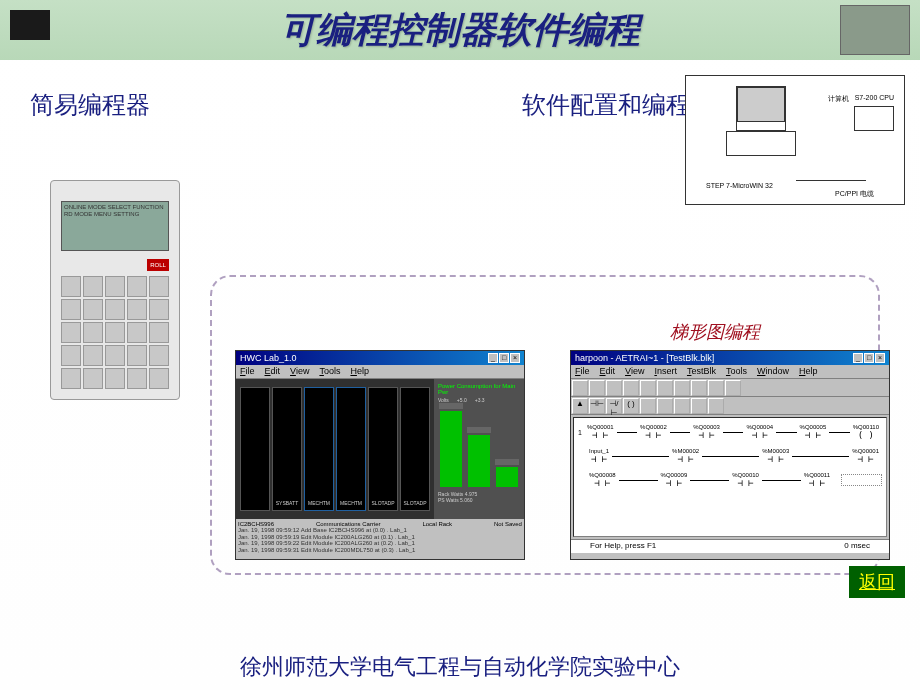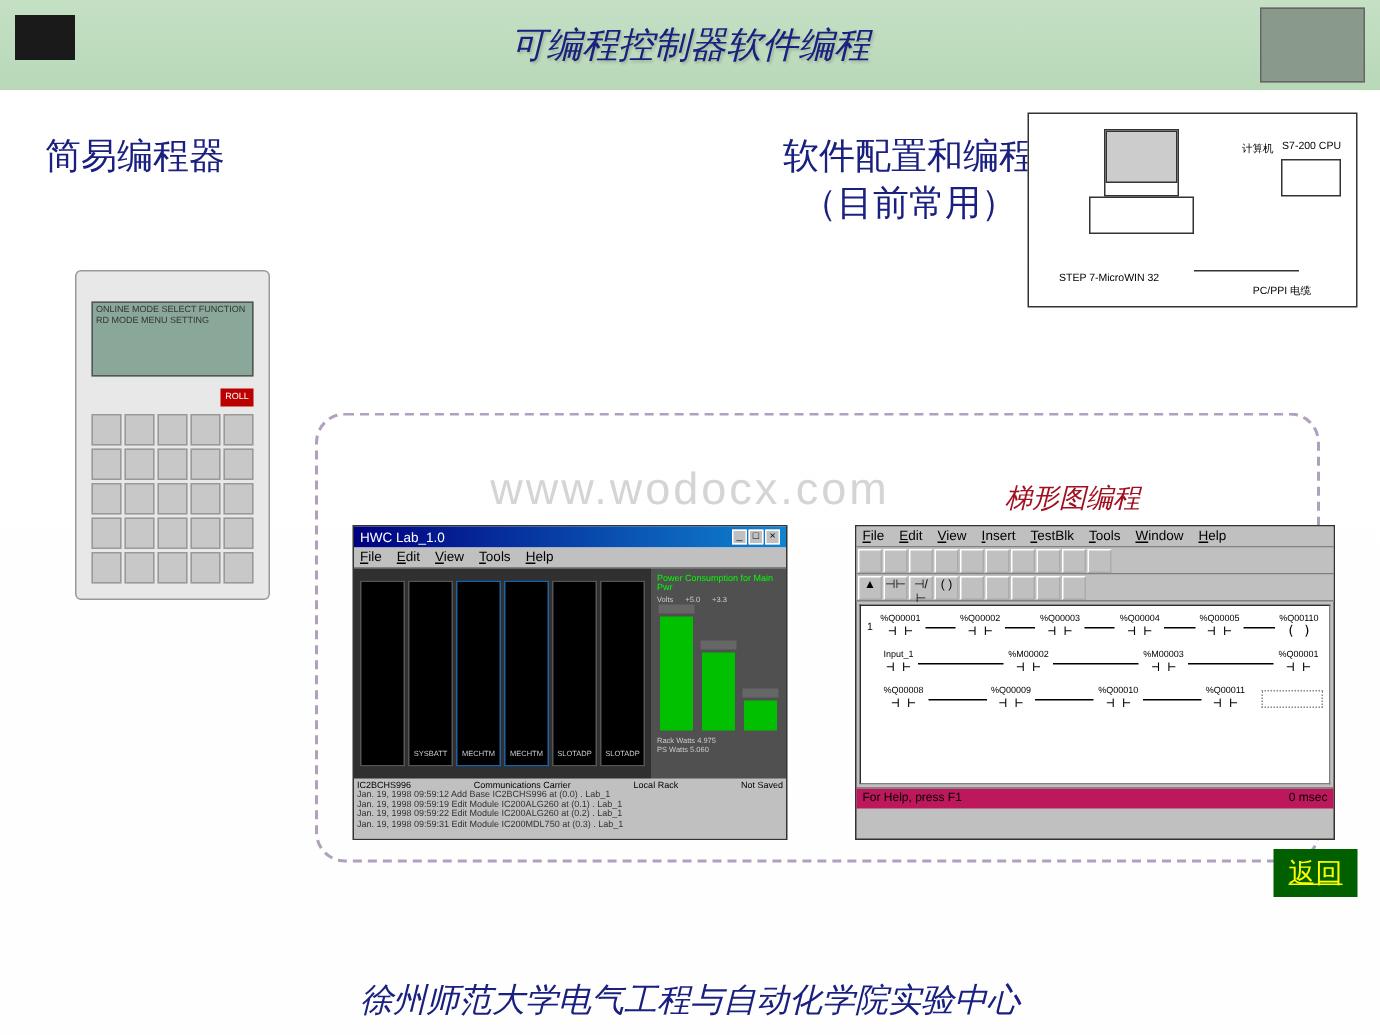--- a/index.html
+++ b/index.html
@@ -31,22 +31,22 @@
   .header-right-icon {
     position: absolute;
     right: 10px;
     top: 5px;
     width: 70px;
     height: 50px;
     background: #8a9a8a;
     border: 1px solid #666;
   }
   .header-title {
-    font-size: 24px;
-    font-weight: normal;
+    font-size: 36px;
+    font-weight: bold;
     font-style: italic;
     color: #1a2080;
     text-shadow: 1px 1px 2px rgba(0,0,0,0.2);
     font-family: "KaiTi", "STKaiti", serif;
   }
   .content {
     position: relative;
     padding: 20px 30px;
     height: 590px;
   }
@@ -380,24 +380,24 @@
     font-size: 9px;
   }
   .wire {
     flex: 1;
     height: 1px;
     background: #000;
     min-width: 4px;
   }
   .ladder-status {
     height: 14px;
-    background: #be185d;
+    background: #ffffff;
     border-top: 1px solid #808080;
     font-size: 8px;
-    padding: 1px 4px;
+    padding: 1px 19px;
     display: flex;
     justify-content: space-between;
   }
   .return-btn {
     position: absolute;
     right: 15px;
     bottom: 52px;
     background: #006000;
     color: #ffff00;
     font-size: 18px;
@@ -405,21 +405,20 @@
     text-decoration: underline;
     font-family: "KaiTi", serif;
   }
   .footer {
     position: absolute;
     bottom: 0;
     left: 0;
     right: 0;
     text-align: center;
     font-size: 22px;
-    font-style: italic;
     color: #1a2080;
     padding: 8px;
     font-family: "KaiTi", "STKaiti", serif;
   }
 </style>
 </head>
 <body>
 
 <div class="header">
   <div class="header-left-icon"></div>
@@ -428,21 +427,20 @@
 </div>
 
 <div class="content">
 
   <div class="subtitle-left">
     <div>简易编程器</div>
   </div>
 
   <div class="subtitle-right">
     <div>软件配置和编程</div>
-    <div>（目前常用）</div>
   </div>
 
   <div class="programmer-device">
     <div class="device-screen">ONLINE MODE
 SELECT FUNCTION
 RD MODE
 MENU SETTING</div>
     <div class="device-rollbtn">ROLL</div>
     <div class="device-keypad">
       <div class="device-key"></div>
@@ -479,21 +477,20 @@
     <div class="pc-monitor">
         <div class="pc-screen"></div>
       </div>
     <div class="pc-box"></div>
     <div class="plc-box"></div>
     <div class="cable-line"></div>
     <span class="pc-label-bottom">STEP 7-MicroWIN 32</span>
     <span class="pc-label-cable">PC/PPI 电缆</span>
   </div>
 
-  <div class="watermark">www.wodocx.com</div>
 
   <div class="dashed-box"></div>
 
   <div class="sub-label-right">梯形图编程</div>
 
   <div class="window-left">
     <div class="win-title">
       <span>HWC  Lab_1.0</span>
       <div class="win-title-btns">
         <div class="win-btn">_</div>
@@ -563,20 +560,28 @@
       <div class="hw-loglist">
         <div>Jan. 19, 1998 09:59:12  Add Base IC2BCHS996 at (0.0) . Lab_1</div>
         <div>Jan. 19, 1998 09:59:19  Edit Module IC200ALG260 at (0.1) . Lab_1</div>
         <div>Jan. 19, 1998 09:59:22  Edit Module IC200ALG260 at (0.2) . Lab_1</div>
         <div>Jan. 19, 1998 09:59:31  Edit Module IC200MDL750 at (0.3) . Lab_1</div>
       </div>
     </div>
   </div>
 
   <div class="window-right">
+    <div class="win-title">
+      <span>harpoon - AETRAI~1 - [TestBlk.blk]</span>
+      <div class="win-title-btns">
+        <div class="win-btn">_</div>
+        <div class="win-btn">□</div>
+        <div class="win-btn">×</div>
+      </div>
+    </div>
     <div class="win-menu">
       <span>File</span>
       <span>Edit</span>
       <span>View</span>
       <span>Insert</span>
       <span>TestBlk</span>
       <span>Tools</span>
       <span>Window</span>
       <span>Help</span>
     </div>

